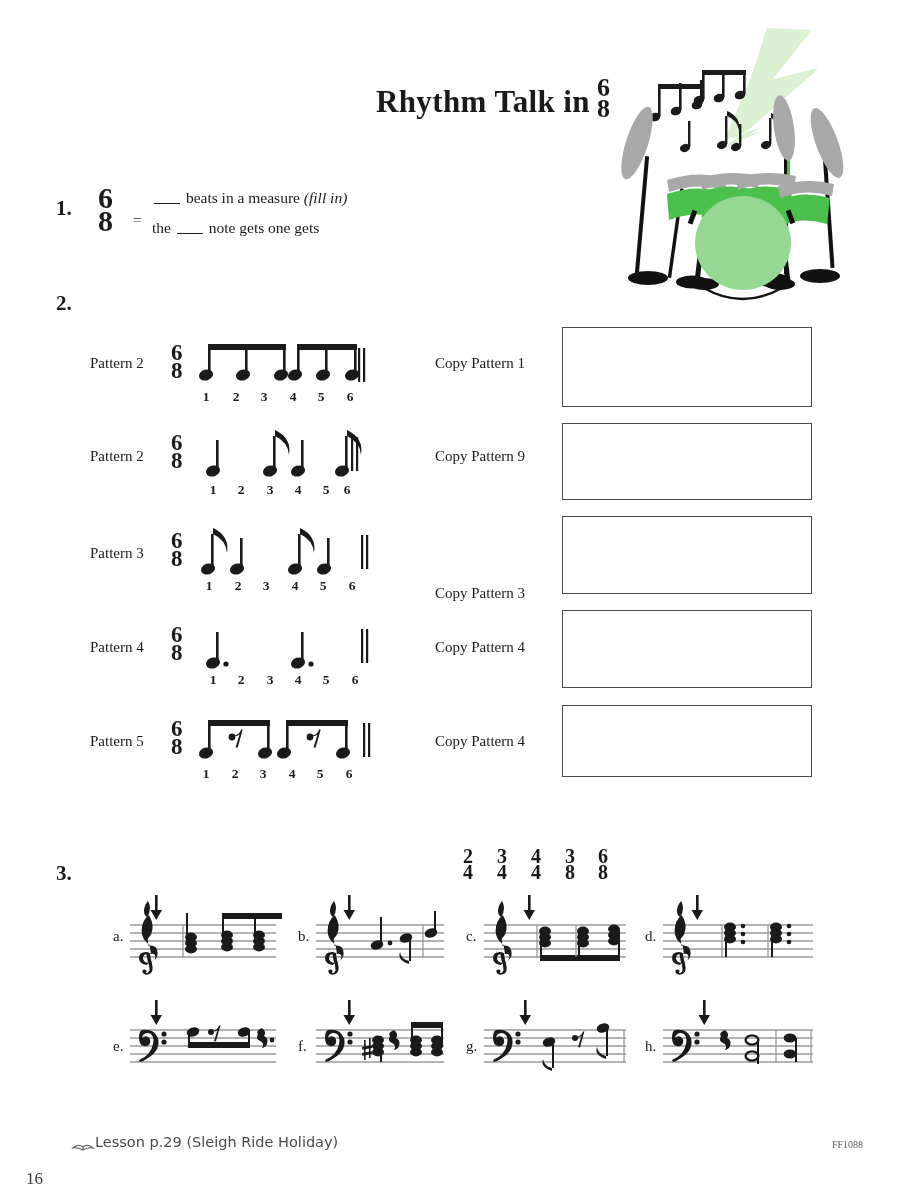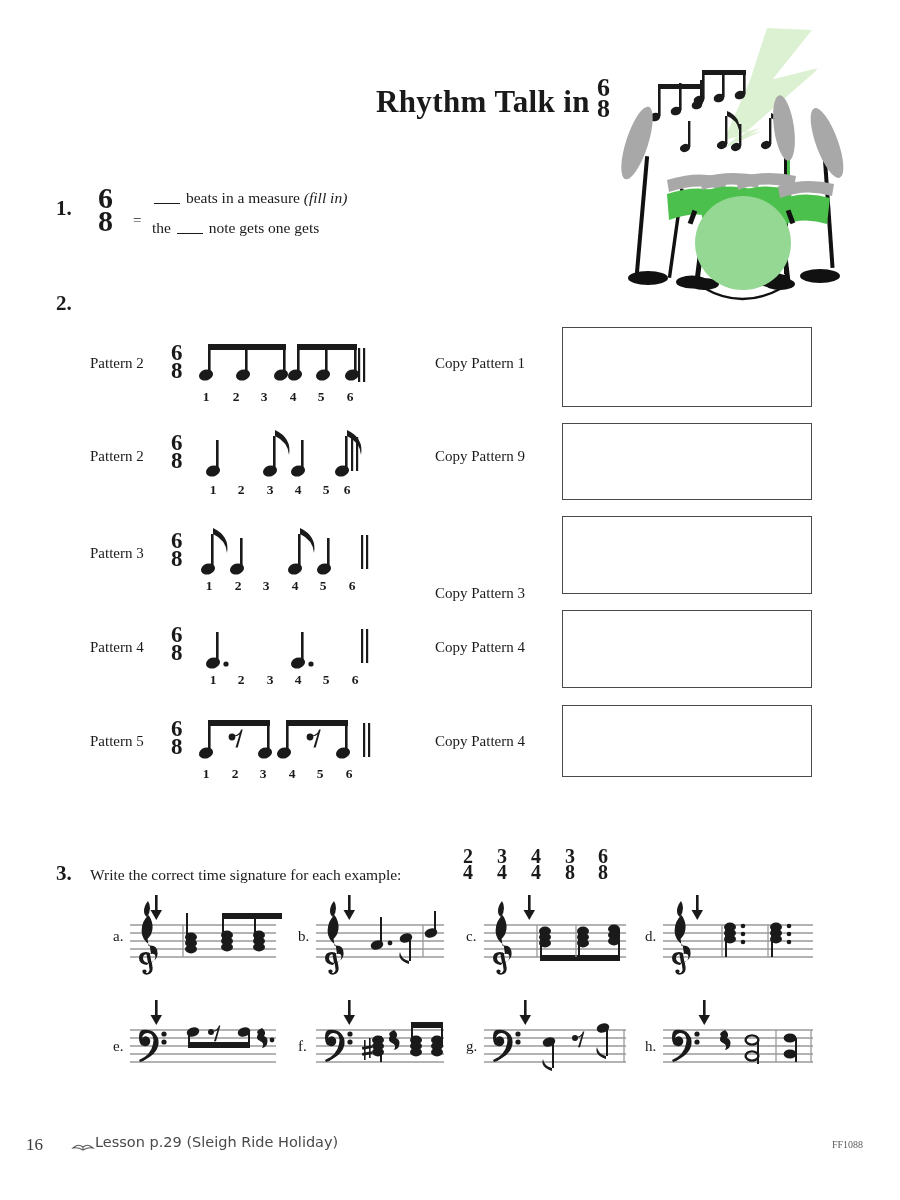--- a/index.html
+++ b/index.html
@@ -97,21 +97,21 @@
     position: absolute;
     text-align: center;
     width: 16px;
   }
 
   
   .opt-sig { font-size: 20px; line-height: 0.78; }
   .ex-letter { font-size: 15px; }
 
   
-  .footer-page { font-size: 17px; color: #3a3a3a; }
+  .footer-page { font-size: 17px; color: #3a3a3a; margin-top: 34px; }
   .footer-text {
     font-size: 14.5px;
     color: #4a4a4a;
     font-family: "DejaVu Sans", sans-serif;
   }
   .footer-code {
     font-size: 10px;
     color: #5a5a5a;
   }
   svg { display: block; overflow: visible; }
@@ -450,21 +450,20 @@
     <span class="count-cell" style="left:27px;">2</span>
     <span class="count-cell" style="left:55px;">3</span>
     <span class="count-cell" style="left:84px;">4</span>
     <span class="count-cell" style="left:112px;">5</span>
     <span class="count-cell" style="left:141px;">6</span>
   </div>
   <div class="abs copy-label" style="left:435px; top:733px;">Copy Pattern 4</div>
   <div class="abs answer-box" style="left:562px; top:705px; width:250px; height:72px;"></div>
 
   <div class="abs qnum" style="left:56px; top:861px;">3.</div>
-  <div class="abs qtext" style="left:90px; top:866px;">Write the correct time signature for each example:</div>
 
   <div class="abs timesig opt-sig" style="left:463px; top:849px;">
     <span class="num">2</span>
     <span class="den">4</span>
   </div>
   <div class="abs timesig opt-sig" style="left:497px; top:849px;">
     <span class="num">3</span>
     <span class="den">4</span>
   </div>
   <div class="abs timesig opt-sig" style="left:531px; top:849px;">

